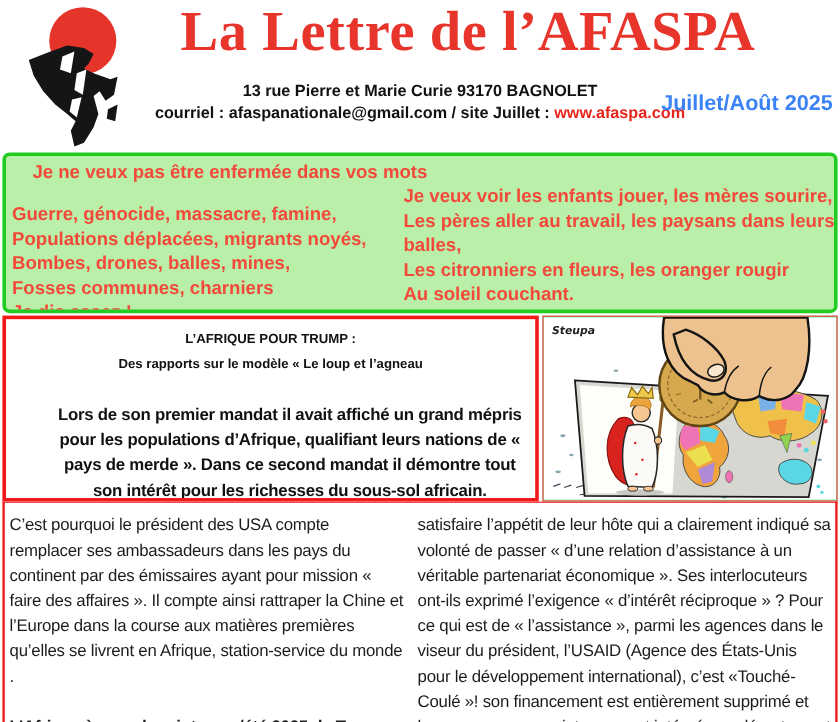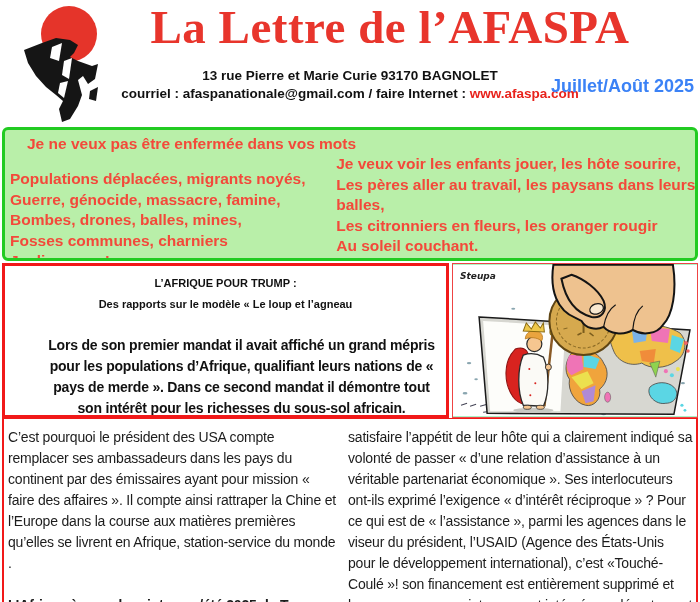--- a/index.html
+++ b/index.html
@@ -113,37 +113,37 @@
       <circle cx="57" cy="31" r="28" fill="#e5342a"></circle>
       <path fill="#151515" d="M12,47 L30,40 L44,35 L58,37 L66,42 L62,50 L58,54 L66,58 L80,63 L86,61 L83,76 L76,81 L71,73 L66,77 L70,92 L66,103 L58,116 L50,119 L47,106 L51,98 L44,92 L34,84 L24,73 L16,60 Z"></path>
       <path fill="#ffffff" d="M40,44 L50,40 L47,58 L38,55 Z"></path>
       <path fill="#ffffff" d="M52,58 L60,55 L57,76 L50,72 Z"></path>
       <path fill="#ffffff" d="M48,80 L56,78 L52,95 L46,90 Z"></path>
       <polygon fill="#151515" points="78,88 86,84 84,98 77,96"></polygon>
     </svg>
     <h1 class="newsletter-title">La Lettre de l’AFASPA</h1>
     <div class="masthead-sub">
       <div>13 rue Pierre et Marie Curie 93170 BAGNOLET</div>
-      <div><span>courriel : afaspanationale@gmail.com  / faire Internet : </span><a class="website-link">www.afaspa.com</a></div>
+      <div><span>courriel : afaspanationale@gmail.com  / site Juillet : </span><a class="website-link">www.afaspa.com</a></div>
     </div>
     <div class="issue-date">Juillet/Août 2025</div>
   </header>
 
   <section class="poem-box">
     <div class="poem-title">Je ne veux pas être enfermée dans vos mots</div>
     <div class="poem-cols">
       <div class="poem-col-left">
+        <div class="poem-line">Guerre, génocide, massacre, famine,</div>
         <div class="poem-line">Populations déplacées, migrants noyés,</div>
-        <div class="poem-line">Guerre, génocide, massacre, famine,</div>
         <div class="poem-line">Bombes, drones, balles, mines,</div>
         <div class="poem-line">Fosses communes, charniers</div>
         <div class="poem-line">Je dis assez !</div>
       </div>
       <div class="poem-col-right">
-        <div class="poem-line">Je veux voir les enfants jouer, les hôte sourire,</div>
+        <div class="poem-line">Je veux voir les enfants jouer, les mères sourire,</div>
         <div class="poem-line">Les pères aller au travail, les paysans dans leurs</div>
         <div class="poem-line">balles,</div>
         <div class="poem-line">Les citronniers en fleurs, les oranger rougir</div>
         <div class="poem-line">Au soleil couchant.</div>
         <div class="poem-author">Jacqueline Derens</div>
       </div>
     </div>
   </section>
 
   <section class="feature-row">

